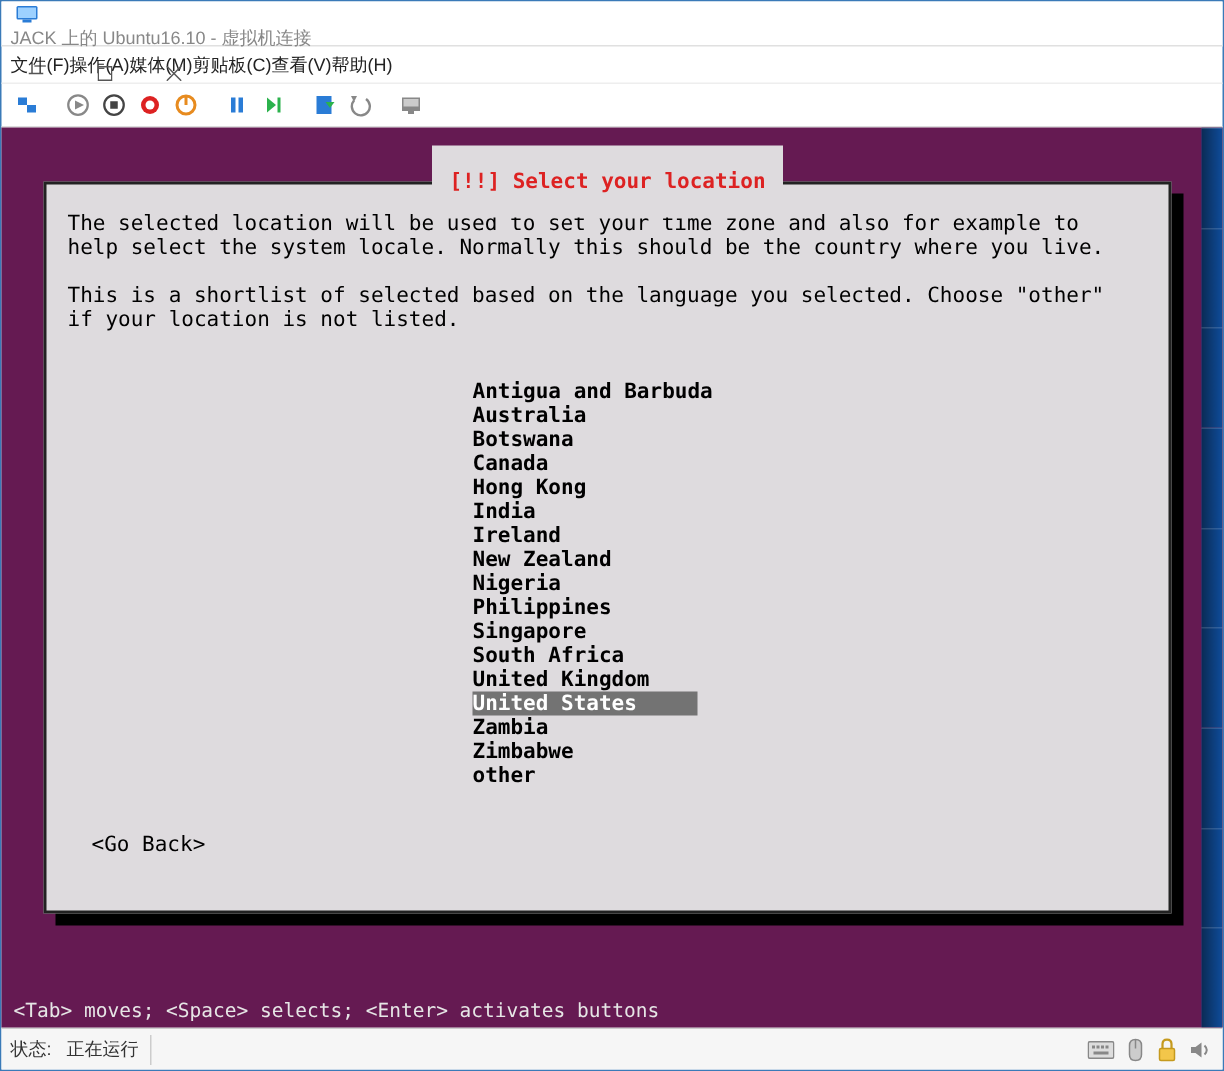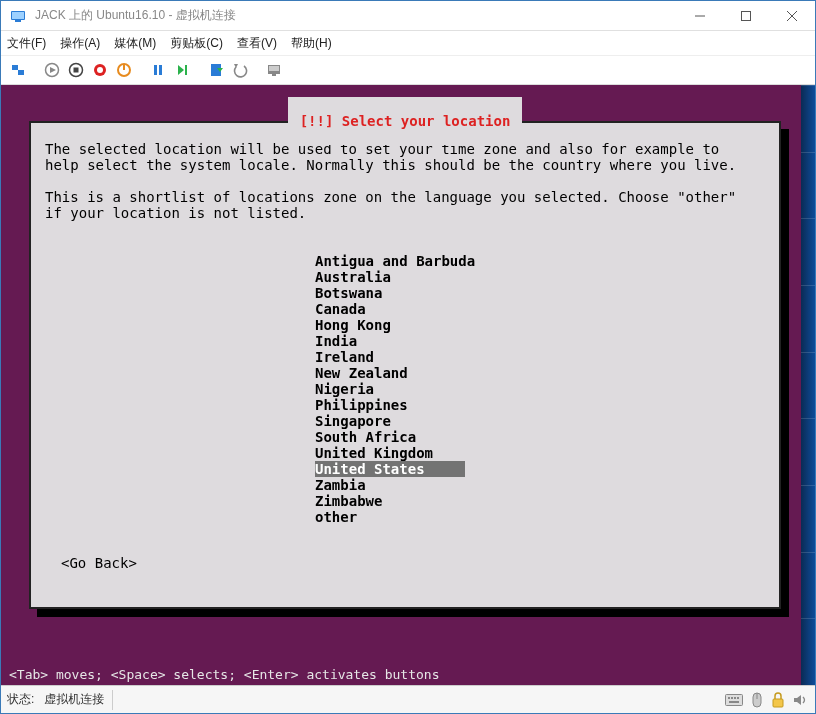--- a/index.html
+++ b/index.html
@@ -1,23 +1,23 @@
 <!DOCTYPE html>
 <html><head>
 <meta charset="utf-8">
 <style>
   * { box-sizing: border-box; }
   body { margin: 0; font-family: "Segoe UI", Tahoma, sans-serif; font-size: 12px; background: #fff; width: 816px; height: 714px; overflow: hidden; }
   .window { width: 816px; height: 714px; display: flex; flex-direction: column; border: 1px solid #3a7ab8; }
-  .titlebar { height: 30px; display: flex; align-items: center; background: #fff; border-bottom: 1px solid #e0e0e0; color: #888; position: relative; }
+  .titlebar { height: 30px; display: flex; background: #fff; border-bottom: 1px solid #e0e0e0; color: #888; position: relative; flex-direction: column; }
   .titlebar .icon-box { display: inline-flex; align-items: center; justify-content: center; width: 22px; height: 22px; margin-left: 6px; }
   .titlebar-title { flex: 1; padding-left: 6px; font-size: 12px; color: #888; }
   .win-btns { display: flex; height: 100%; }
   .win-btn { width: 46px; height: 30px; display: flex; align-items: center; justify-content: center; color: #666; }
-  .menubar { height: 24px; display: flex; align-items: center; padding: 0 6px; gap: 14px; font-size: 12px; color: #222; }
+  .menubar { height: 24px; display: flex; align-items: center; padding: 0 6px; font-size: 12px; color: #222; }
   .menubar span { cursor: default; }
   .toolbar { height: 30px; display: flex; align-items: center; padding: 0 6px; gap: 2px; border-top: 1px solid #eee; border-bottom: 1px solid #dcdcdc; }
   .toolbar .tb-btn { width: 22px; height: 22px; display:flex; align-items:center; justify-content:center; border-radius:2px; }
   .toolbar .sep { width: 8px; }
   .vm-area { flex: 1; background: #651a52;  position: relative; overflow: hidden; }
   .vm-hint { position: absolute; left: 8px; right: 23px; bottom: 3px; color: #e6e6e6; font-family: "DejaVu Sans Mono","Courier New",monospace; font-size: 13px; }
   .box-shadow { position: absolute; left: 36px; top: 44px; width: 752px; height: 488px; background: #000; }
   .installer-box { position: absolute; left: 28px; top: 36px; width: 752px; height: 488px; background: #dedbde; border: 2px solid #222; }
   .box-title { position: absolute; top: -10px; left: 0; width: 100%; text-align: center; }
   .box-title span { background: #dedbde; padding: 16px 12px; color: #d22; font-family: "DejaVu Sans Mono","Courier New",monospace; font-size: 14px; font-weight: bold; letter-spacing: 0px; }
@@ -163,35 +163,35 @@
     </div>
 
     <div class="box-shadow"></div>
     <div class="installer-box">
       <div class="box-title">
         <span>[!!] Select your location</span>
       </div>
       <div class="box-content">
         <div class="para">The selected location will be used to set your time zone and also for example to help select the system locale. Normally this should be the country where you live.</div>
         <div style="height:16px"></div>
-        <div class="para">This is a shortlist of locations zone on the language you selected. Choose "other" if your location is not listed.</div>
+        <div class="para">This is a shortlist of selected based on the language you selected. Choose "other" if your location is not listed.</div>
         <div style="height:16px"></div>
         <div class="list-wrap">
           <div class="loc-list" id="loc-list"><div class="loc-item">Antigua and Barbuda</div><div class="loc-item">Australia</div><div class="loc-item">Botswana</div><div class="loc-item">Canada</div><div class="loc-item">Hong Kong</div><div class="loc-item">India</div><div class="loc-item">Ireland</div><div class="loc-item">New Zealand</div><div class="loc-item">Nigeria</div><div class="loc-item">Philippines</div><div class="loc-item">Singapore</div><div class="loc-item">South Africa</div><div class="loc-item">United Kingdom</div><div class="loc-item selected">United States</div><div class="loc-item">Zambia</div><div class="loc-item">Zimbabwe</div><div class="loc-item">other</div></div>
         </div>
         <div class="go-back">&lt;Go Back&gt;</div>
       </div>
     </div>
 
     <div class="vm-hint">&lt;Tab&gt; moves; &lt;Space&gt; selects; &lt;Enter&gt; activates buttons</div>
   </div>
 
   <div class="statusbar">
     <span class="status-label">状态:</span>
-    <span class="status-val">虚拟机连接</span>
+    <span class="status-val">正在运行</span>
     <div class="status-sep"></div>
     <div class="status-icons">
       <span>
         <svg width="18" height="14">
             <rect x="0.5" y="1.5" width="17" height="11" rx="1" fill="#ddd" stroke="#888"></rect>
             <rect x="3" y="4" width="2" height="2" fill="#888"></rect>
             <rect x="6" y="4" width="2" height="2" fill="#888"></rect>
             <rect x="9" y="4" width="2" height="2" fill="#888"></rect>
             <rect x="12" y="4" width="2" height="2" fill="#888"></rect>
             <rect x="4" y="8" width="10" height="2" fill="#888"></rect>

